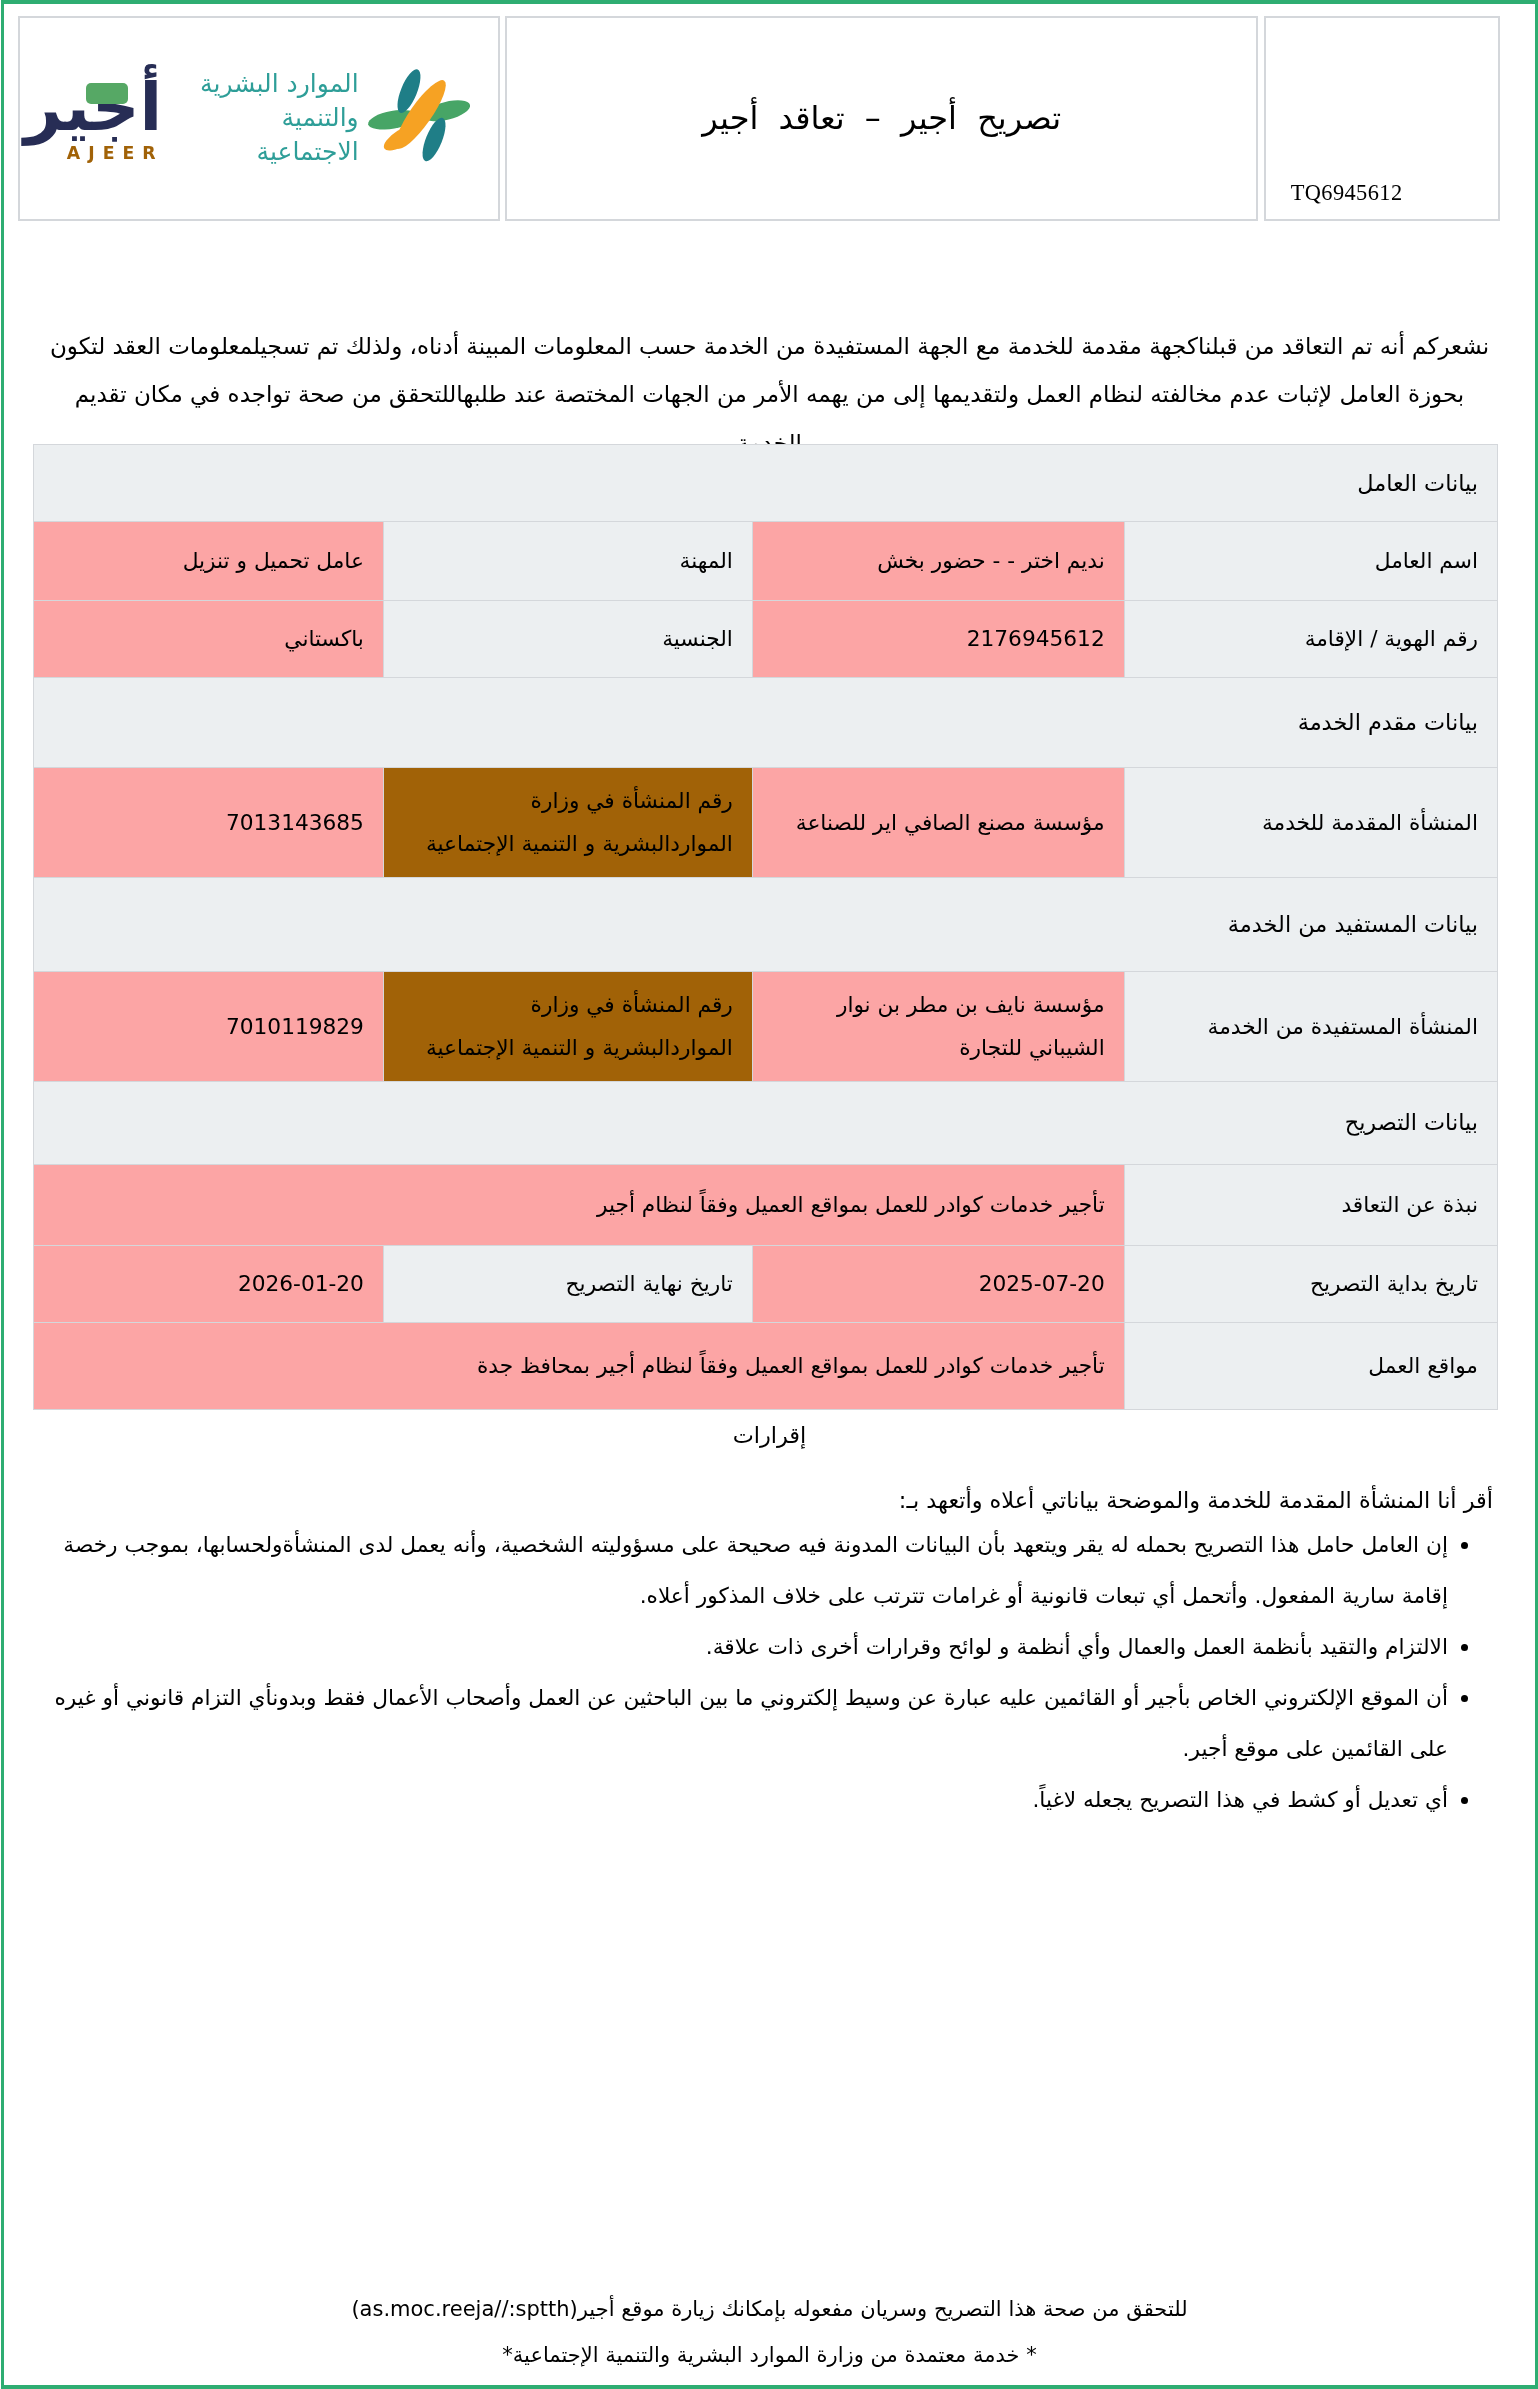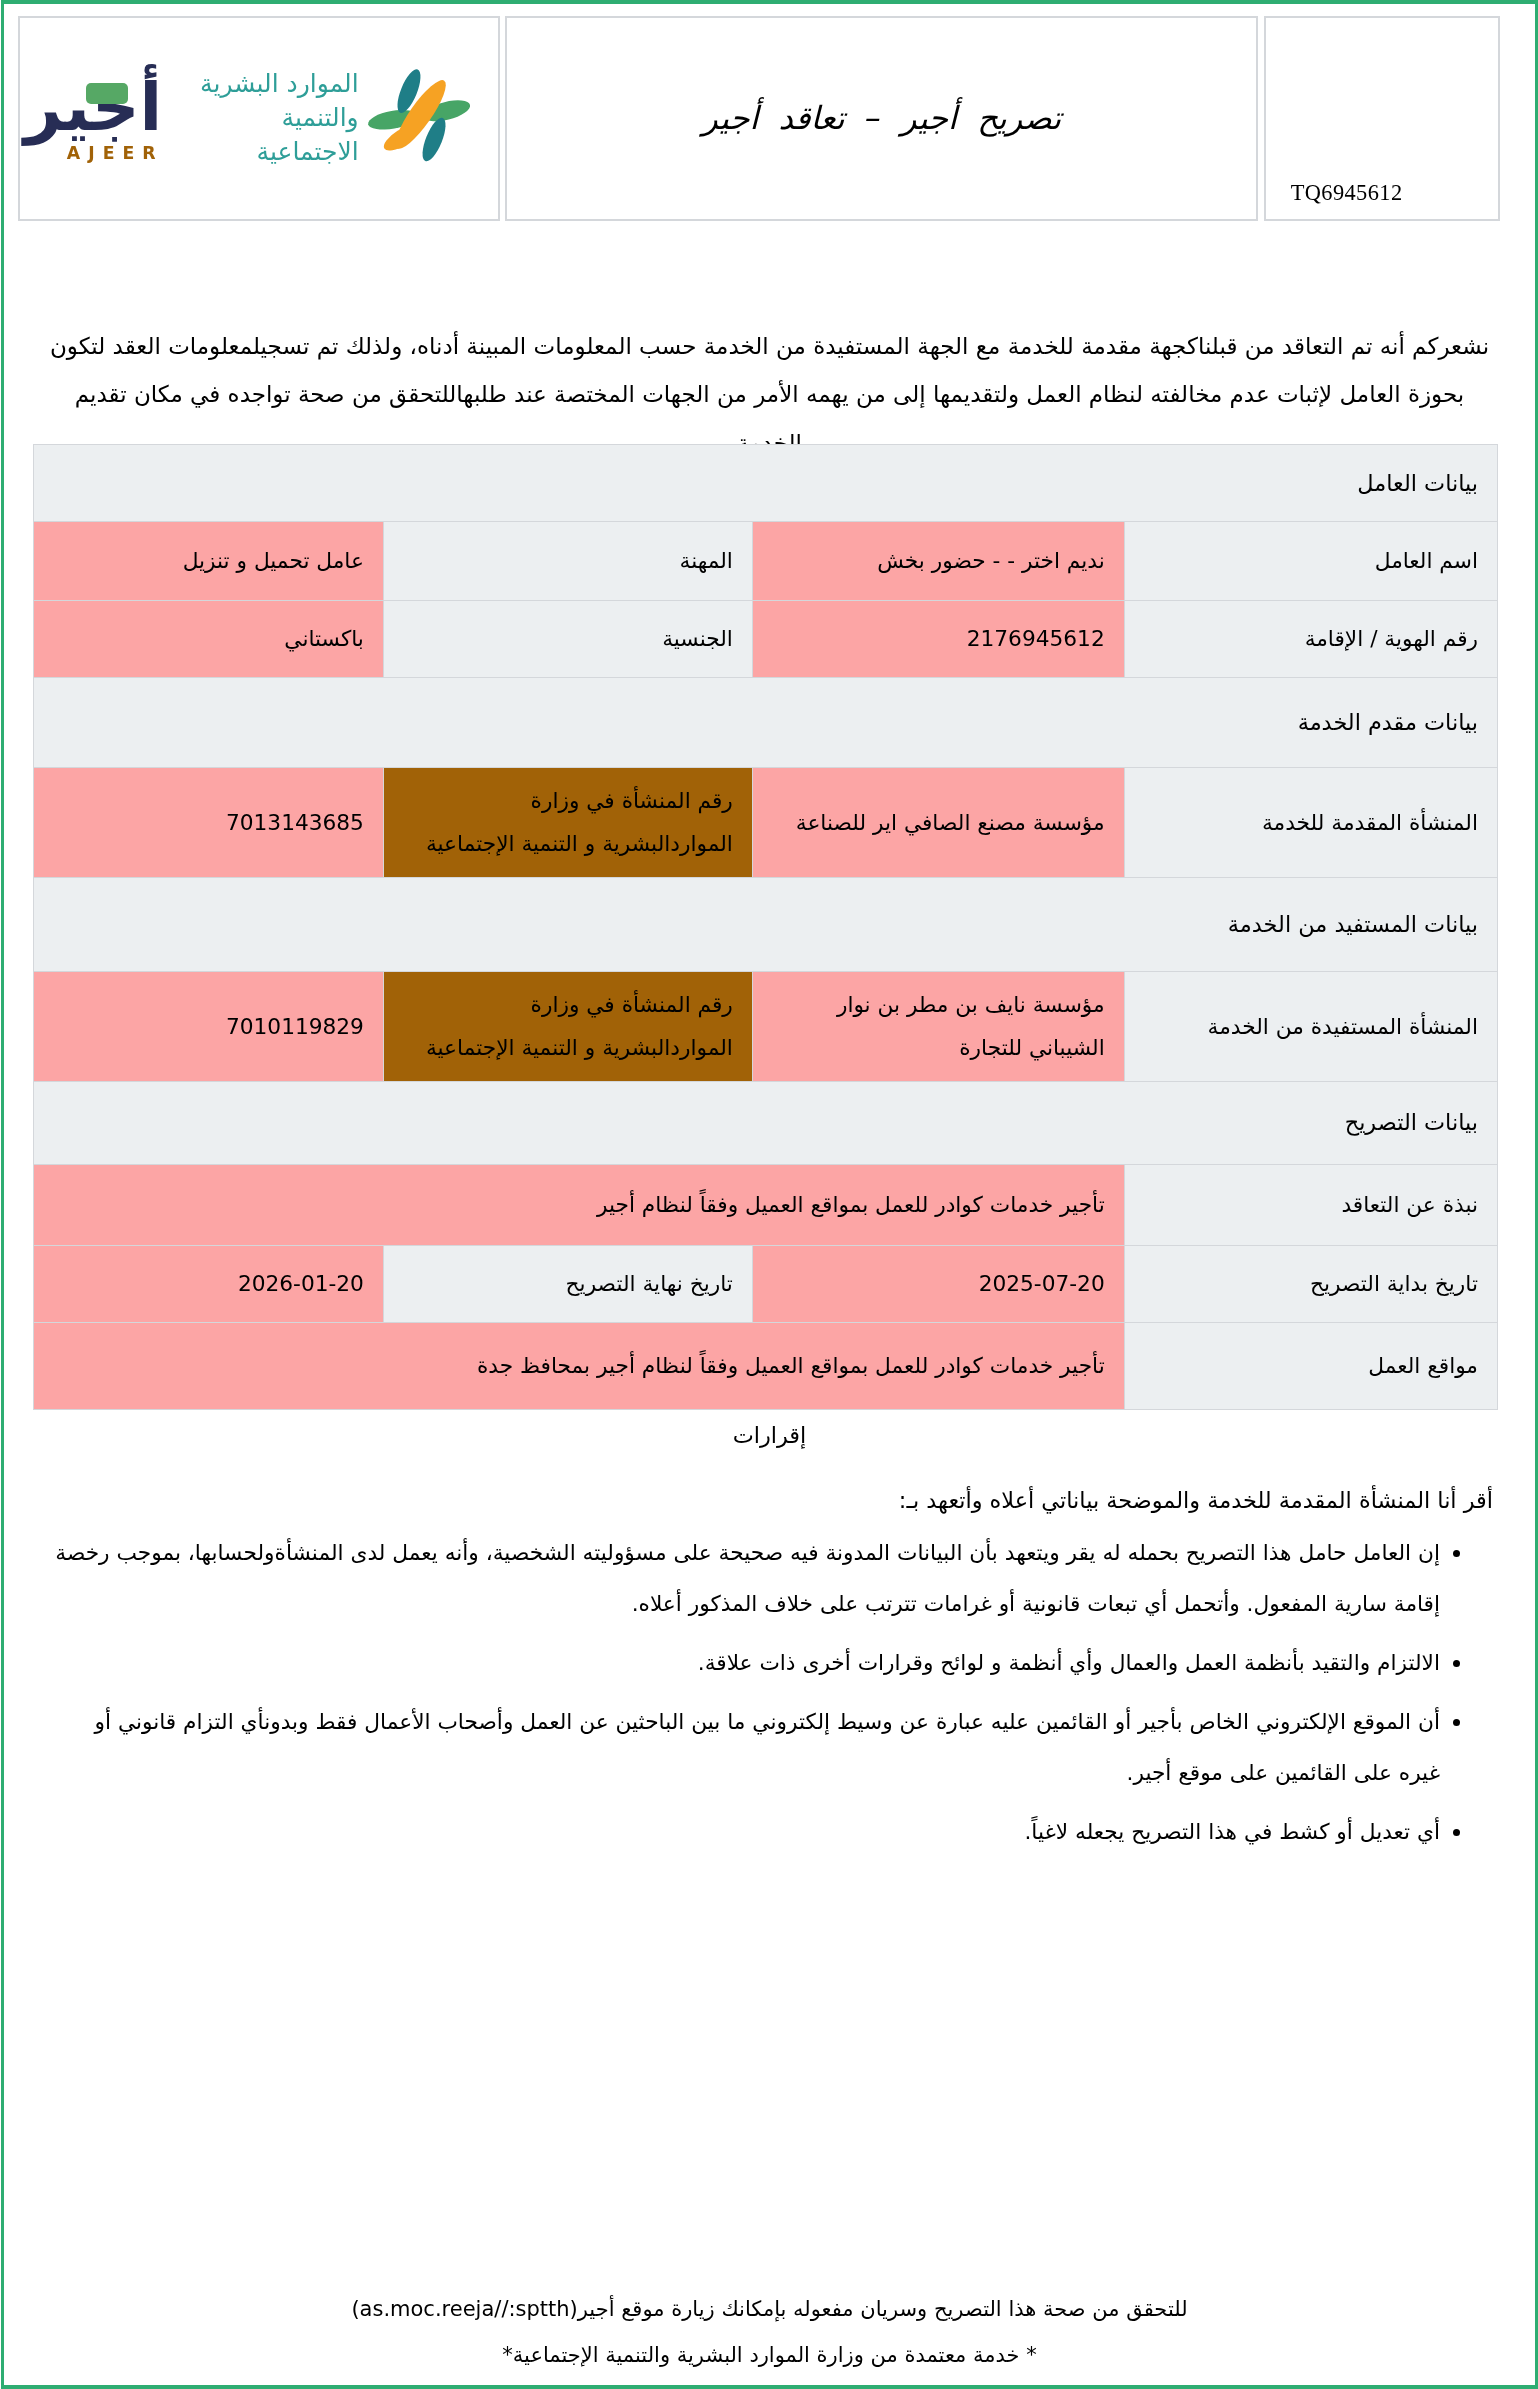--- a/index.html
+++ b/index.html
@@ -15,21 +15,21 @@
     direction:rtl;
   }
   
   .header{
     position:absolute;top:11.6px;left:13.7px;width:1482px;height:205px;
     display:flex;flex-direction:row-reverse;gap:5.8px;direction:ltr;
   }
   .hbox{border:2.2px solid #D4D7DB;background:#fff;box-sizing:border-box;}
   .hbox-tq{width:236px;display:flex;align-items:flex-end;direction:ltr;}
   .tq-number{font-family:"Liberation Serif",serif;font-size:22.4px;padding:0 0 13px 25px;letter-spacing:0.4px;}
-  .hbox-title{flex:1;display:flex;align-items:center;justify-content:center;font-style:italic;}
+  .hbox-title{flex:1;display:flex;align-items:center;justify-content:center;}
   .doc-title{font-size:32px;word-spacing:10px;direction:rtl;}
   .hbox-logos{width:482px;display:flex;align-items:center;direction:rtl;padding-right:24.6px;gap:30px;box-sizing:border-box;}
   .ministry-lockup{display:flex;flex-direction:row;align-items:center;gap:7px;direction:rtl;}
   .ministry-text{display:flex;flex-direction:column;align-items:flex-start;text-align:right;color:#2E9E98;font-size:25px;line-height:1.35;}
   .ajeer-lockup{display:flex;flex-direction:column;align-items:center;}
   .ajeer-wordmark{position:relative;font-size:66px;font-weight:bold;color:#272D55;line-height:1.05;padding:0 4.3px;}
   .ajeer-green-accent{position:absolute;top:10px;right:38px;width:42px;height:21.7px;background:#56A865;border-radius:5px;}
   .ajeer-latin{color:#a16207;font-size:17.3px;font-weight:bold;letter-spacing:8px;margin-top:1.4px;align-self:flex-start;padding-right:2.9px;font-family:"DejaVu Sans",sans-serif;}
   
   .intro{
@@ -54,21 +54,21 @@
   td.lblw{background:#a16207;}
   td.val{background:#fca5a5;}
   
   .decl-title{position:absolute;top:1418px;left:0;right:0;text-align:center;font-size:22.4px;}
   .decl-intro{position:absolute;top:1483px;left:40px;right:42px;text-align:right;font-size:22.4px;}
   .decl-list{
     position:absolute;top:1515px;right:45px;left:40px;
     margin:0;padding:0 42px 0 0;
     font-size:21.7px;line-height:51px;text-align:right;
   }
-  .decl-list li{margin:8px;}
+  .decl-list li{margin:0;}
   
   .footer{position:absolute;top:2293px;left:0;right:0;text-align:center;font-size:21px;}
   .footer-line2{margin-top:21.7px;}
   .ltr-override{direction:ltr;unicode-bidi:bidi-override;}
 </style>
 </head>
 <body>
 
 <div class="header">
   <div class="hbox hbox-tq">

